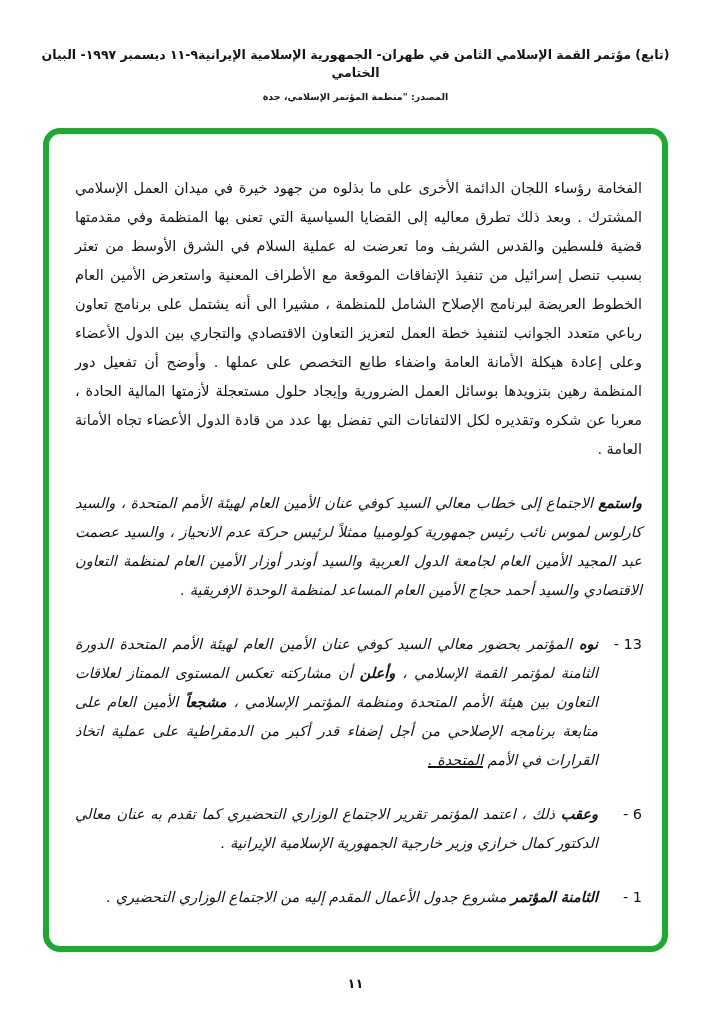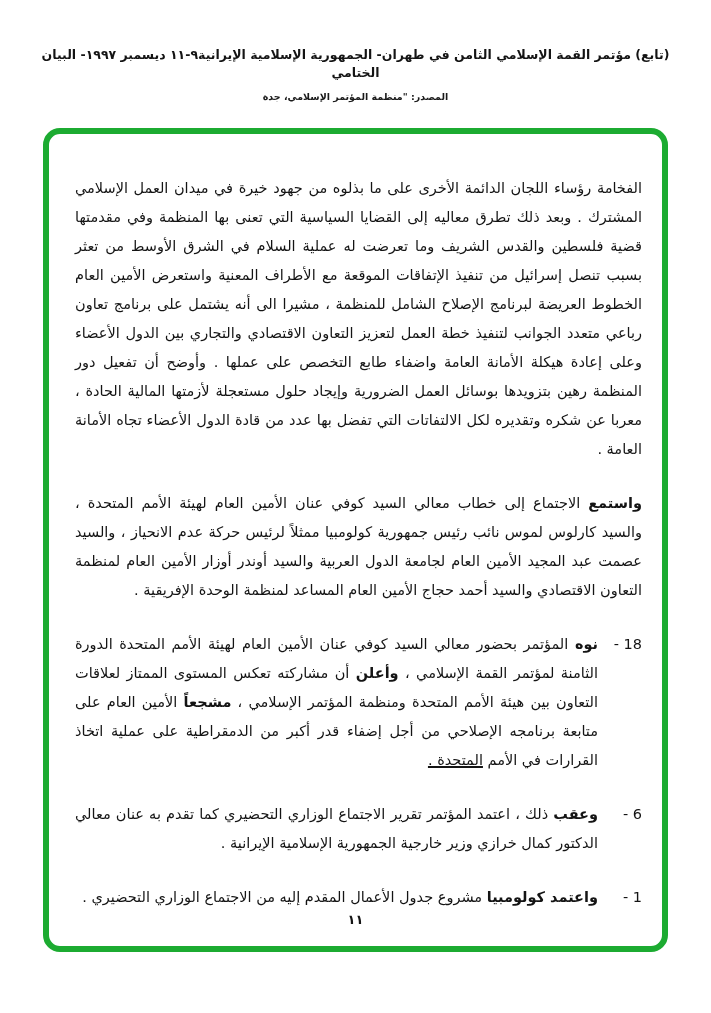--- a/index.html
+++ b/index.html
@@ -32,27 +32,27 @@
     position:absolute;top:40px;right:20px;left:26px;bottom:8px;
     direction:rtl;
     text-align:justify;
     font-size:14.5px;
     line-height:29px;
     color:var(--ink);
   }
   .paragraph{margin:0;}
   .item{display:flex;direction:rtl;margin-top:25px;}
   .item-number{flex:0 0 44px;direction:rtl;white-space:nowrap;}
-  .item-body{flex:1;text-align:justify;}
+  .item-body{flex:1;text-align:justify;font-style:italic;}
   .lead-bold,.inline-bold{font-weight:bold;}
   .struck{text-decoration:underline;text-decoration-thickness:1.5px;}
 
   
   .page-number{
-    position:absolute;top:912px;left:0;right:0;
+    position:absolute;top:976px;left:0;right:0;
     text-align:center;font-size:13px;font-weight:bold;direction:rtl;
   }
 </style>
 </head>
 <body>
 
 <div class="page">
 
   <div class="header">
     <div class="header-title">(تابع) مؤتمر القمة الإسلامي الثامن في طهران- الجمهورية الإسلامية الإيرانية٩-١١ ديسمبر ١٩٩٧- البيان الختامي</div>
@@ -64,37 +64,37 @@
 
       <p class="paragraph">الفخامة رؤساء اللجان الدائمة الأخرى على ما بذلوه من جهود خيرة في ميدان العمل الإسلامي المشترك . وبعد ذلك تطرق معاليه إلى القضايا السياسية التي تعنى بها المنظمة وفي مقدمتها قضية فلسطين والقدس الشريف وما تعرضت له عملية السلام في الشرق الأوسط من تعثر بسبب تنصل إسرائيل من تنفيذ الإتفاقات الموقعة مع الأطراف المعنية واستعرض الأمين العام الخطوط العريضة لبرنامج الإصلاح الشامل للمنظمة ، مشيرا الى أنه يشتمل على برنامج تعاون رباعي متعدد الجوانب لتنفيذ خطة العمل لتعزيز التعاون الاقتصادي والتجاري بين الدول الأعضاء وعلى إعادة هيكلة الأمانة العامة واضفاء طابع التخصص على عملها . وأوضح أن تفعيل دور المنظمة رهين بتزويدها بوسائل العمل الضرورية وإيجاد حلول مستعجلة لأزمتها المالية الحادة ، معربا عن شكره وتقديره لكل الالتفاتات التي تفضل بها عدد من قادة الدول الأعضاء تجاه الأمانة العامة .</p>
 
       <div class="item">
         <div class="item-body">
           <span class="lead-bold">واستمع</span><span> الاجتماع إلى خطاب معالي السيد كوفي عنان الأمين العام لهيئة الأمم المتحدة ، والسيد كارلوس لموس نائب رئيس جمهورية كولومبيا ممثلاً لرئيس حركة عدم الانحياز ، والسيد عصمت عبد المجيد الأمين العام لجامعة الدول العربية والسيد أوندر أوزار الأمين العام لمنظمة التعاون الاقتصادي والسيد أحمد حجاج الأمين العام المساعد لمنظمة الوحدة الإفريقية .</span>
         </div>
       </div>
 
       <div class="item">
-        <div class="item-number">18 -</div>
+        <div class="item-number">13 -</div>
         <div class="item-body">
           <span class="lead-bold">نوه</span><span> المؤتمر بحضور معالي السيد كوفي عنان الأمين العام لهيئة الأمم المتحدة الدورة الثامنة لمؤتمر القمة الإسلامي ، </span><span class="inline-bold">وأعلن</span><span> أن مشاركته تعكس المستوى الممتاز لعلاقات التعاون بين هيئة الأمم المتحدة ومنظمة المؤتمر الإسلامي ، </span><span class="inline-bold">مشجعاً</span><span> الأمين العام على متابعة برنامجه الإصلاحي من أجل إضفاء قدر أكبر من الدمقراطية على عملية اتخاذ القرارات في الأمم </span><span class="struck">المتحدة .</span>
         </div>
       </div>
 
       <div class="item">
         <div class="item-number">6 -</div>
         <div class="item-body">
           <span class="lead-bold">وعقب</span><span> ذلك ، اعتمد المؤتمر تقرير الاجتماع الوزاري التحضيري كما تقدم به عنان معالي الدكتور كمال خرازي وزير خارجية الجمهورية الإسلامية الإيرانية .</span>
         </div>
       </div>
 
       <div class="item">
         <div class="item-number">1 -</div>
         <div class="item-body">
-          <span class="lead-bold">واعتمد كولومبيا</span><span> مشروع جدول الأعمال المقدم إليه من الاجتماع الوزاري التحضيري .</span>
+          <span class="lead-bold">الثامنة المؤتمر</span><span> مشروع جدول الأعمال المقدم إليه من الاجتماع الوزاري التحضيري .</span>
         </div>
       </div>
 
     </div>
   </div>
 
   <div class="page-number">١١</div>
 
 </div>
 

